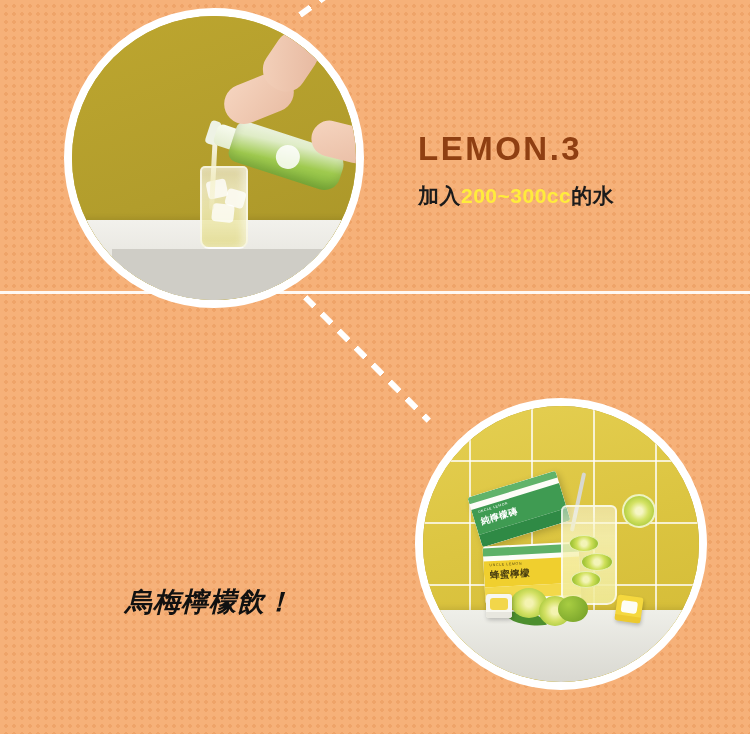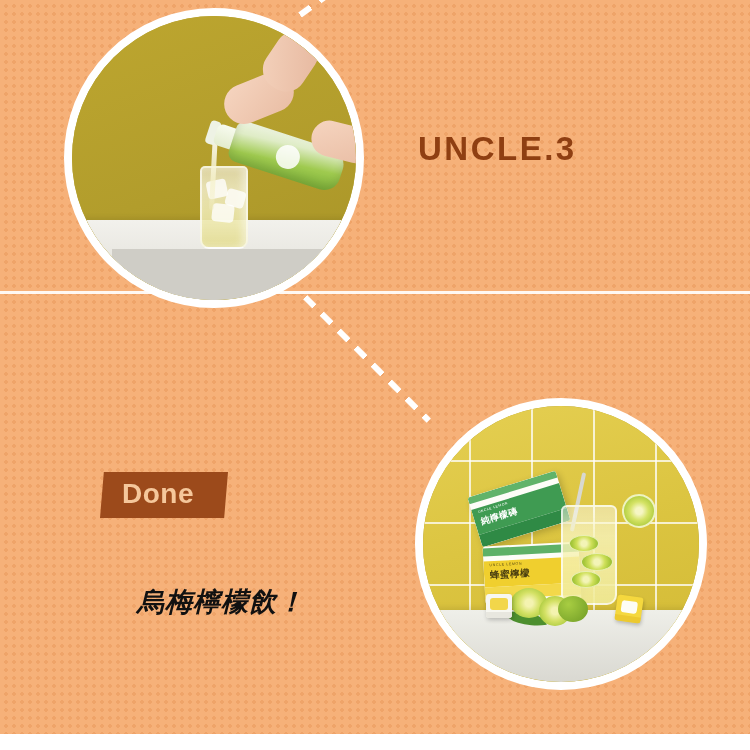--- a/index.html
+++ b/index.html
@@ -318,21 +318,21 @@
     color:#f5c79b;
   }
   #done-line1 {
     position:absolute; left:98px; top:542px;
     font-size:23px; font-weight:bold; color:#1b1b1b;
     letter-spacing:1px;
   }
   #done-line2 {
     position:absolute; left:125px; top:584px;
     font-size:27px; font-weight:bold; color:#111111;
-    font-style:italic; letter-spacing:1px;margin-left:12px;
+    font-style:italic; letter-spacing:1px;
   }
 </style>
 </head>
 <body>
 
 <div id="page">
 
   <div class="dots"></div>
 
   <div class="hdivider"></div>
@@ -368,26 +368,26 @@
 
       <div class="hand left">
         <div class="arm"></div>
       </div>
       <div class="hand right">
         <div class="arm"></div>
       </div>
     </div>
   </div>
 
-  <div id="step-title">UNCLE.3</div>
-
-
-  <div id="done-badge">
-    <span class="done-text">Done</span>
+  <div id="step-title">LEMON.3</div>
+
+  <div id="step-sub">
+    <span>加入</span><span class="hl">200~300cc</span><span>的水</span>
   </div>
+
 
 
   <div id="done-line2">烏梅檸檬飲！</div>
 
   <div class="photo-circle" id="circle-bottom">
     <div class="scene">
       <div class="wall-yellow"></div>
       <div class="tiles"></div>
       <div class="counter"></div>
 

